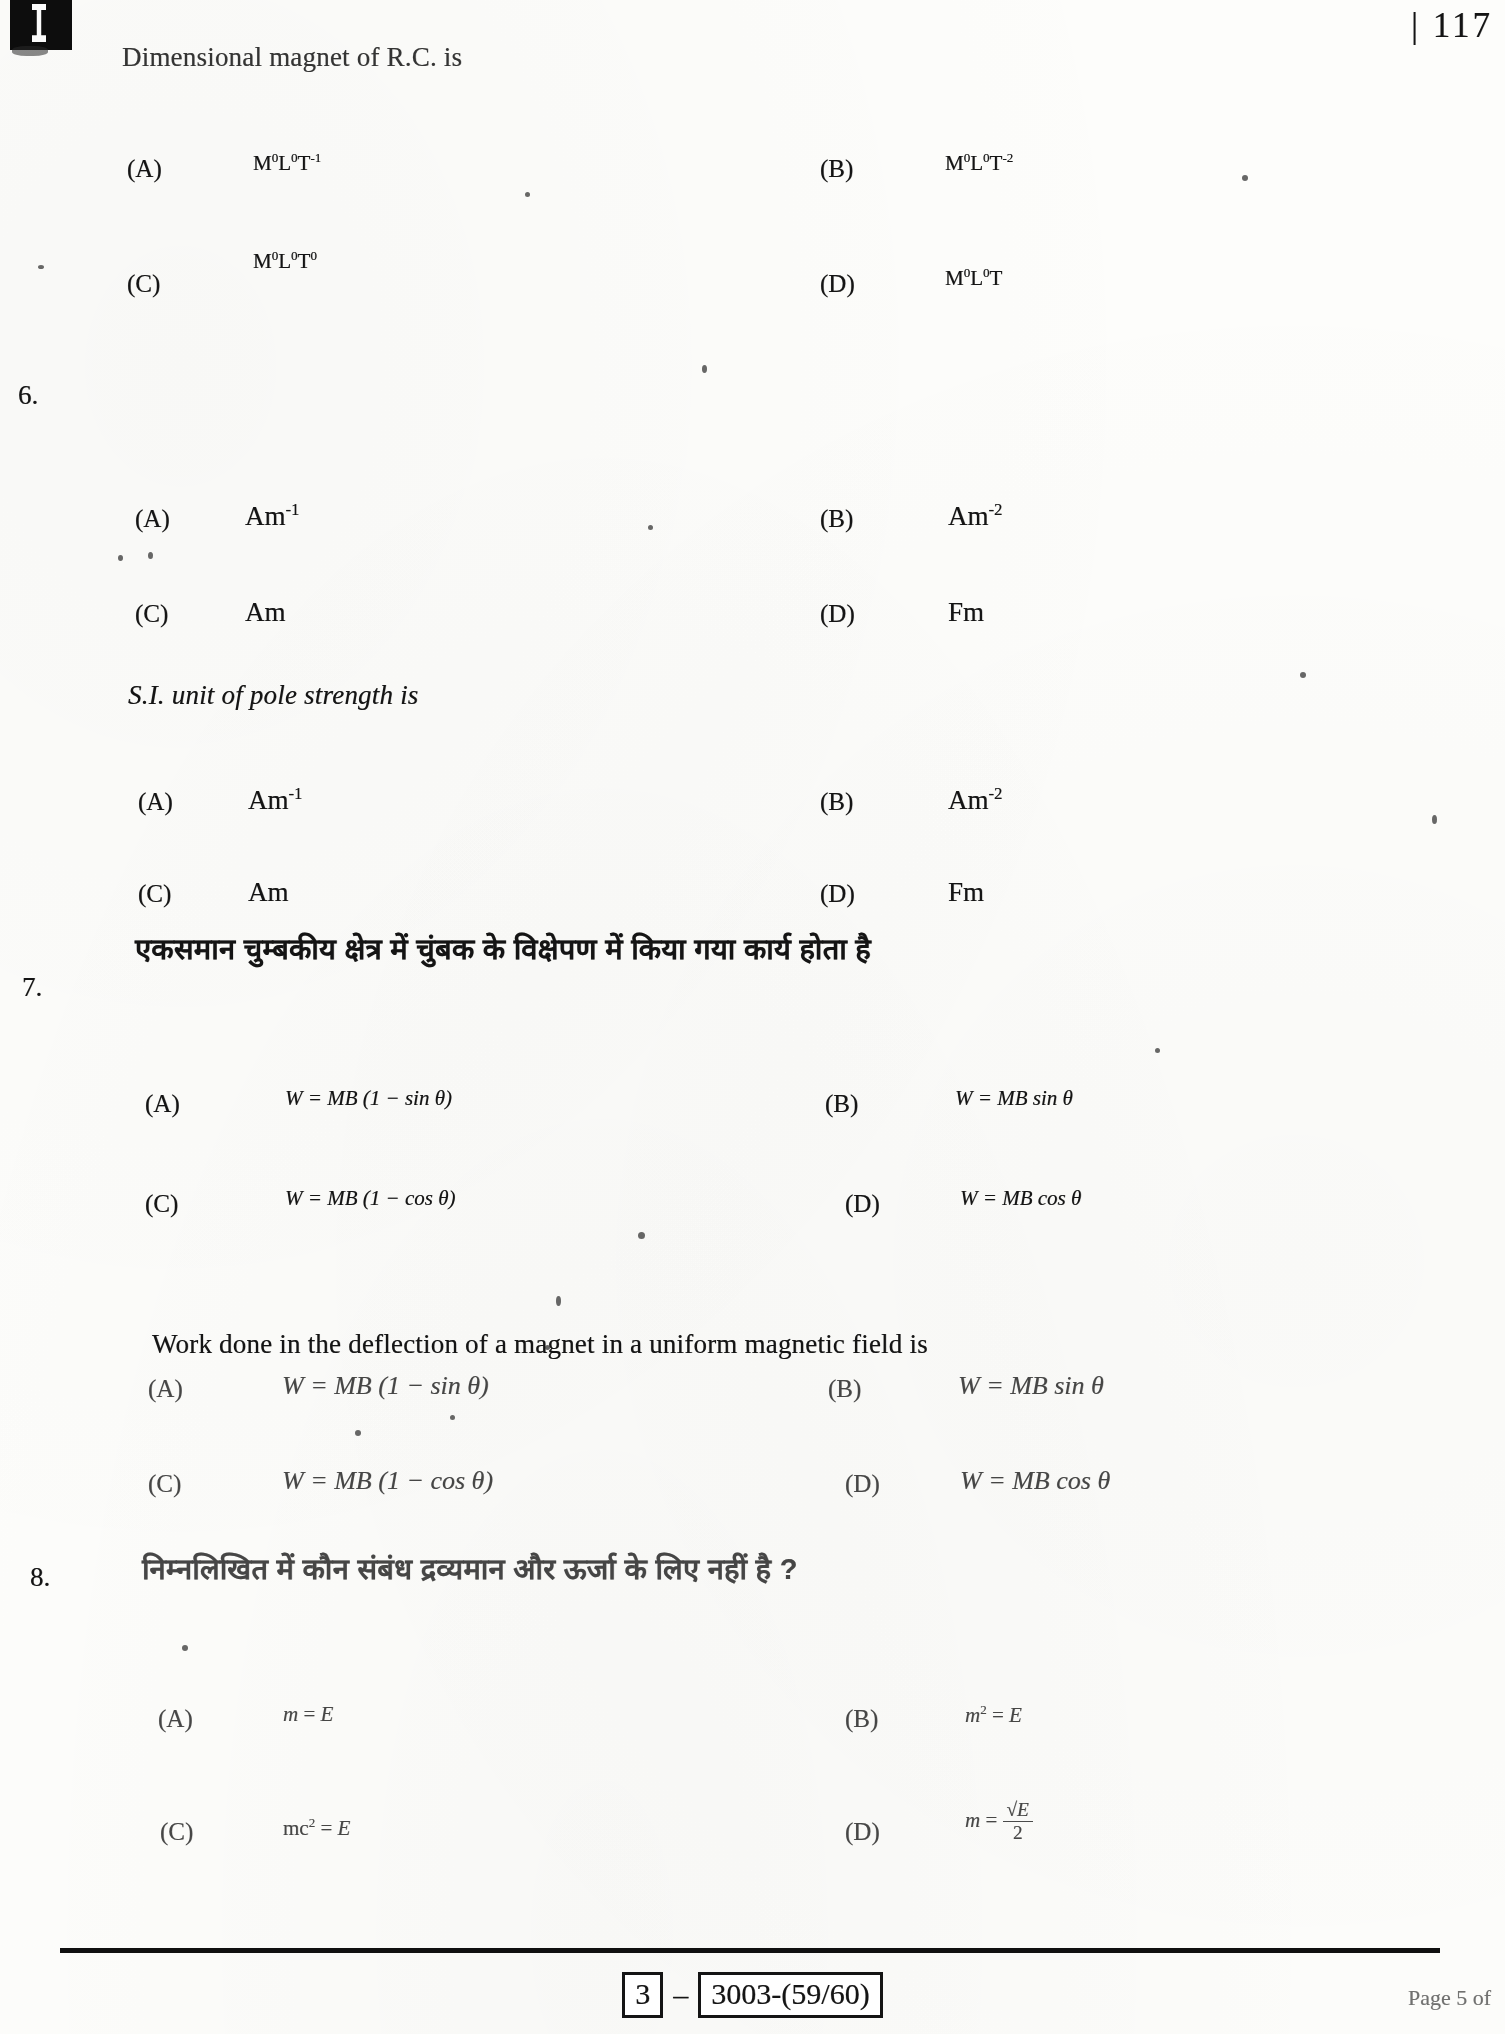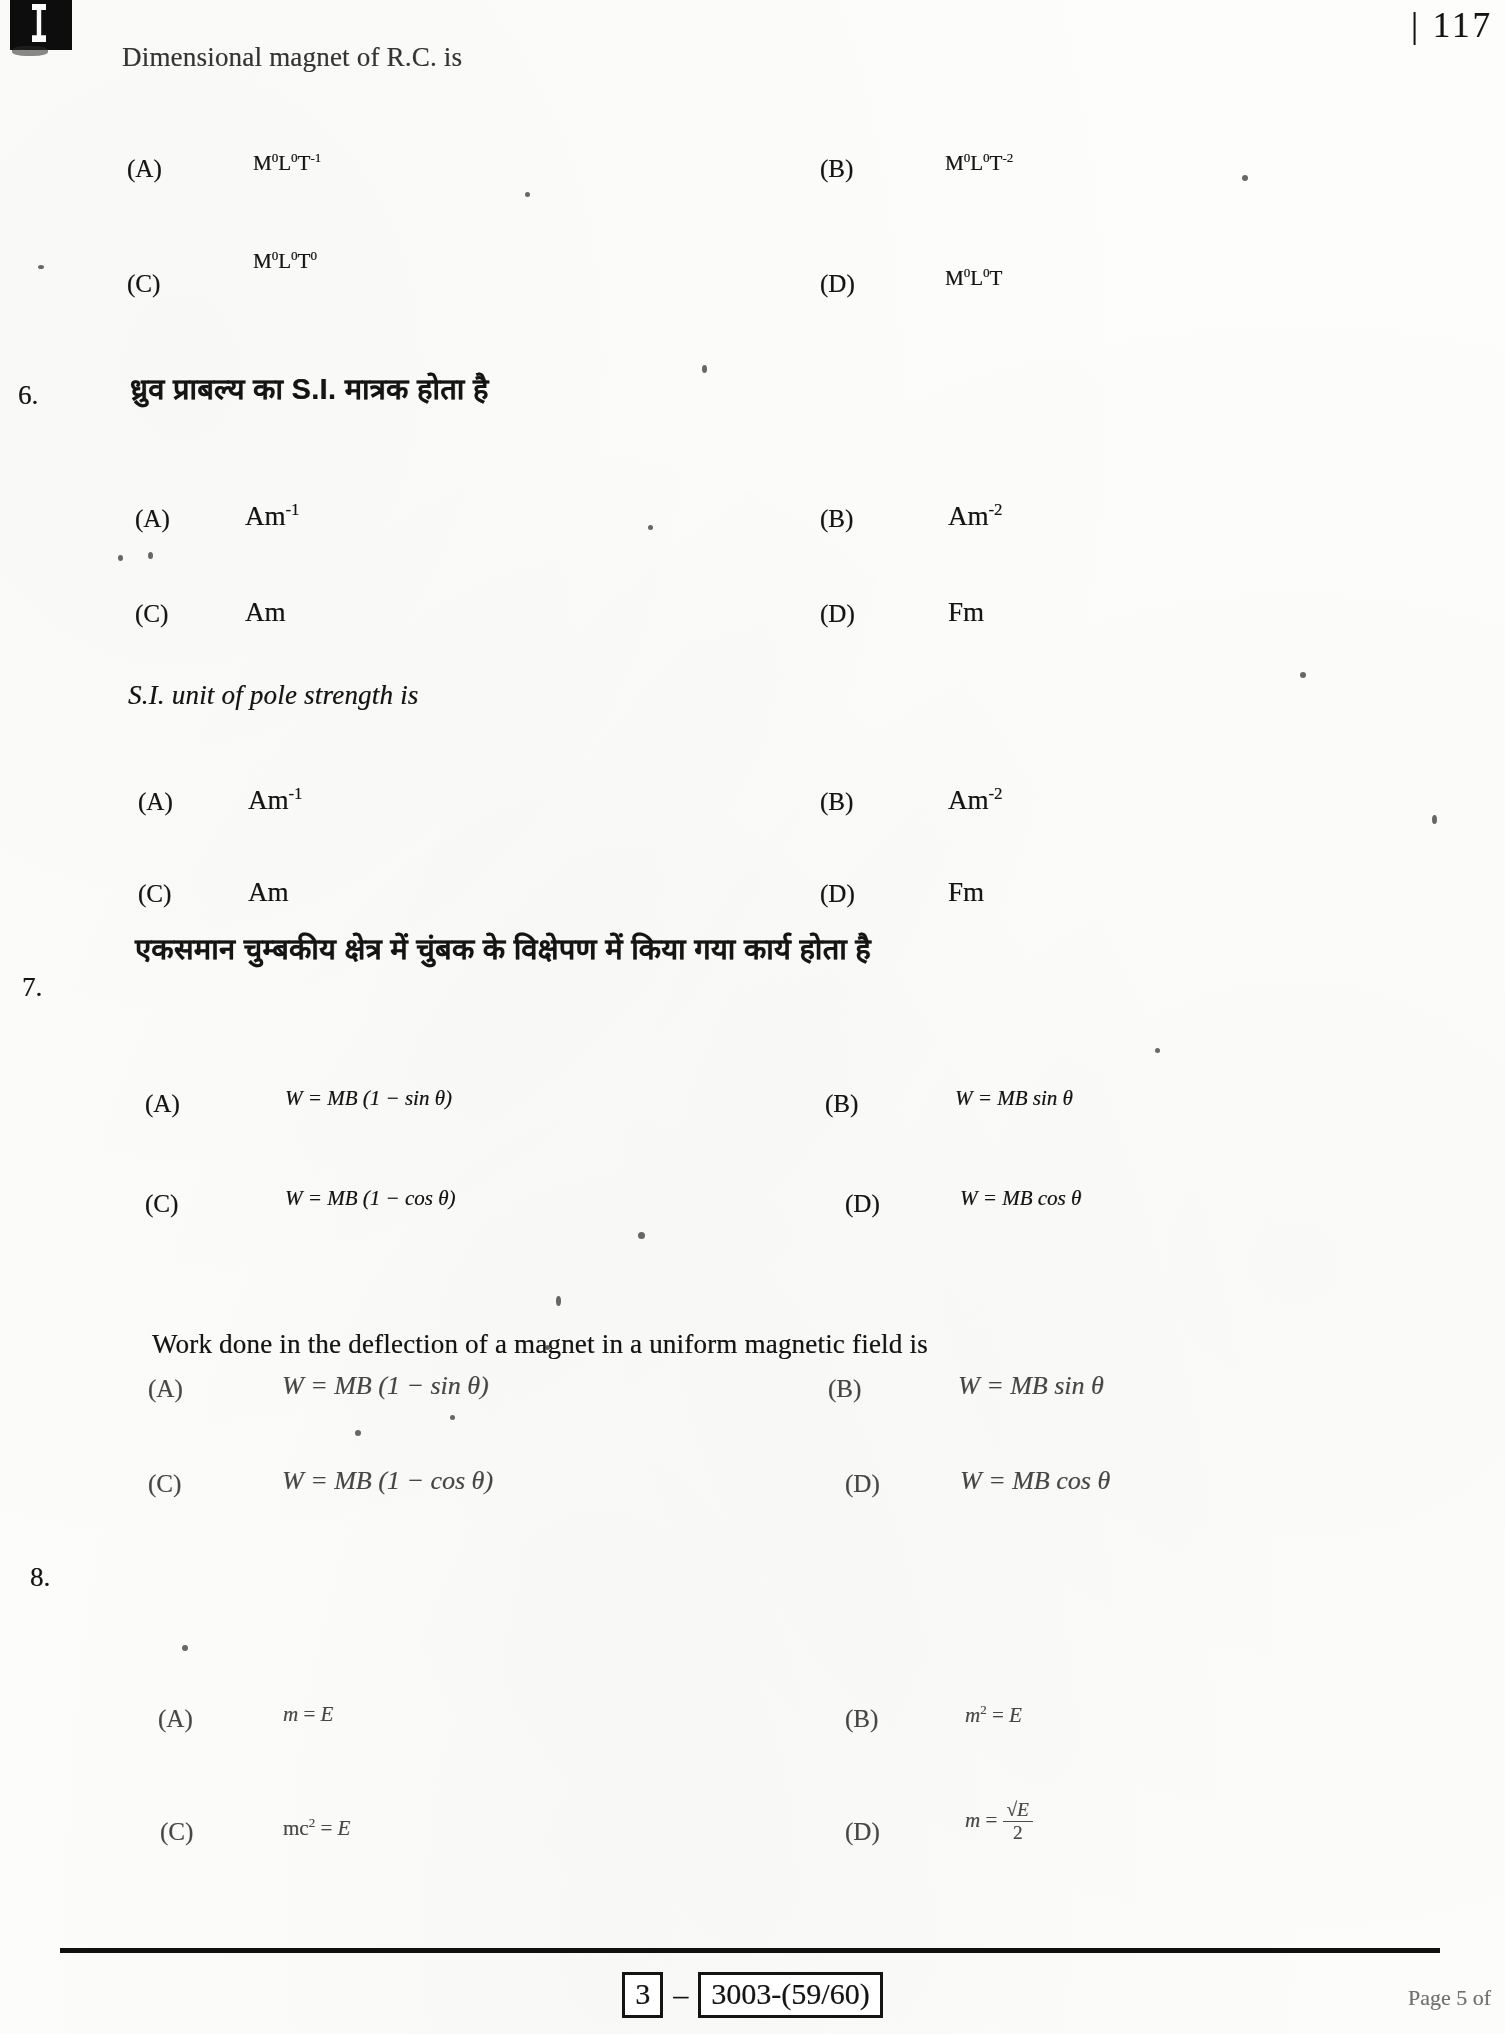--- a/index.html
+++ b/index.html
@@ -182,21 +182,20 @@
   <div class="abs scan opt-text mathy" style="left:253px; top:248px;">
     <span class="fn">M</span><sup>0</sup><span class="fn">L</span><sup>0</sup><span class="fn">T</span><sup>0</sup>
   </div>
 
   <div class="abs scan opt-label" style="left:820px; top:270px;">(D)</div>
   <div class="abs scan opt-text mathy" style="left:945px; top:265px;">
     <span class="fn">M</span><sup>0</sup><span class="fn">L</span><sup>0</sup><span class="fn">T</span>
   </div>
 
   <div class="abs scan qnum" style="left:18px; top:380px;">6.</div>
-  <div class="abs scan stem-hi" style="left:130px; top:368px;">ध्रुव प्राबल्य का S.I. मात्रक होता है</div>
 
   <div class="abs scan opt-label" style="left:135px; top:505px;">(A)</div>
   <div class="abs scan opt-text upright" style="left:245px; top:500px;">
     <span>A</span><span>m</span><sup>-1</sup>
   </div>
   <div class="abs scan opt-label" style="left:820px; top:505px;">(B)</div>
   <div class="abs scan opt-text upright" style="left:948px; top:500px;">
     <span>A</span><span>m</span><sup>-2</sup>
   </div>
   <div class="abs scan opt-label" style="left:135px; top:600px;">(C)</div>
@@ -236,20 +235,21 @@
   <div class="abs scan opt-label fadedmore" style="left:148px; top:1375px;">(A)</div>
   <div class="abs scan opt-text mathy fadedmore" style="left:282px; top:1371px; font-size:26px;">W = MB (1 − sin θ)</div>
   <div class="abs scan opt-label fadedmore" style="left:828px; top:1375px;">(B)</div>
   <div class="abs scan opt-text mathy fadedmore" style="left:958px; top:1371px; font-size:26px;">W = MB sin θ</div>
   <div class="abs scan opt-label fadedmore" style="left:148px; top:1470px;">(C)</div>
   <div class="abs scan opt-text mathy fadedmore" style="left:282px; top:1466px; font-size:26px;">W = MB (1 − cos θ)</div>
   <div class="abs scan opt-label fadedmore" style="left:845px; top:1470px;">(D)</div>
   <div class="abs scan opt-text mathy fadedmore" style="left:960px; top:1466px; font-size:26px;">W = MB cos θ</div>
 
   <div class="abs scan qnum" style="left:30px; top:1562px;">8.</div>
+  <div class="abs scan stem-hi fadedmore" style="left:142px; top:1548px;">निम्नलिखित में कौन संबंध द्रव्यमान और ऊर्जा के लिए नहीं है ?</div>
 
   <div class="abs scan opt-label fadedmore" style="left:158px; top:1705px;">(A)</div>
   <div class="abs scan opt-text mathy fadedmore" style="left:283px; top:1702px;">
     <span>m</span>
     <span class="fn">=</span>
     <span>E</span>
   </div>
   <div class="abs scan opt-label fadedmore" style="left:845px; top:1705px;">(B)</div>
   <div class="abs scan opt-text mathy fadedmore" style="left:965px; top:1702px;">
     <span>m</span><sup>2</sup>

